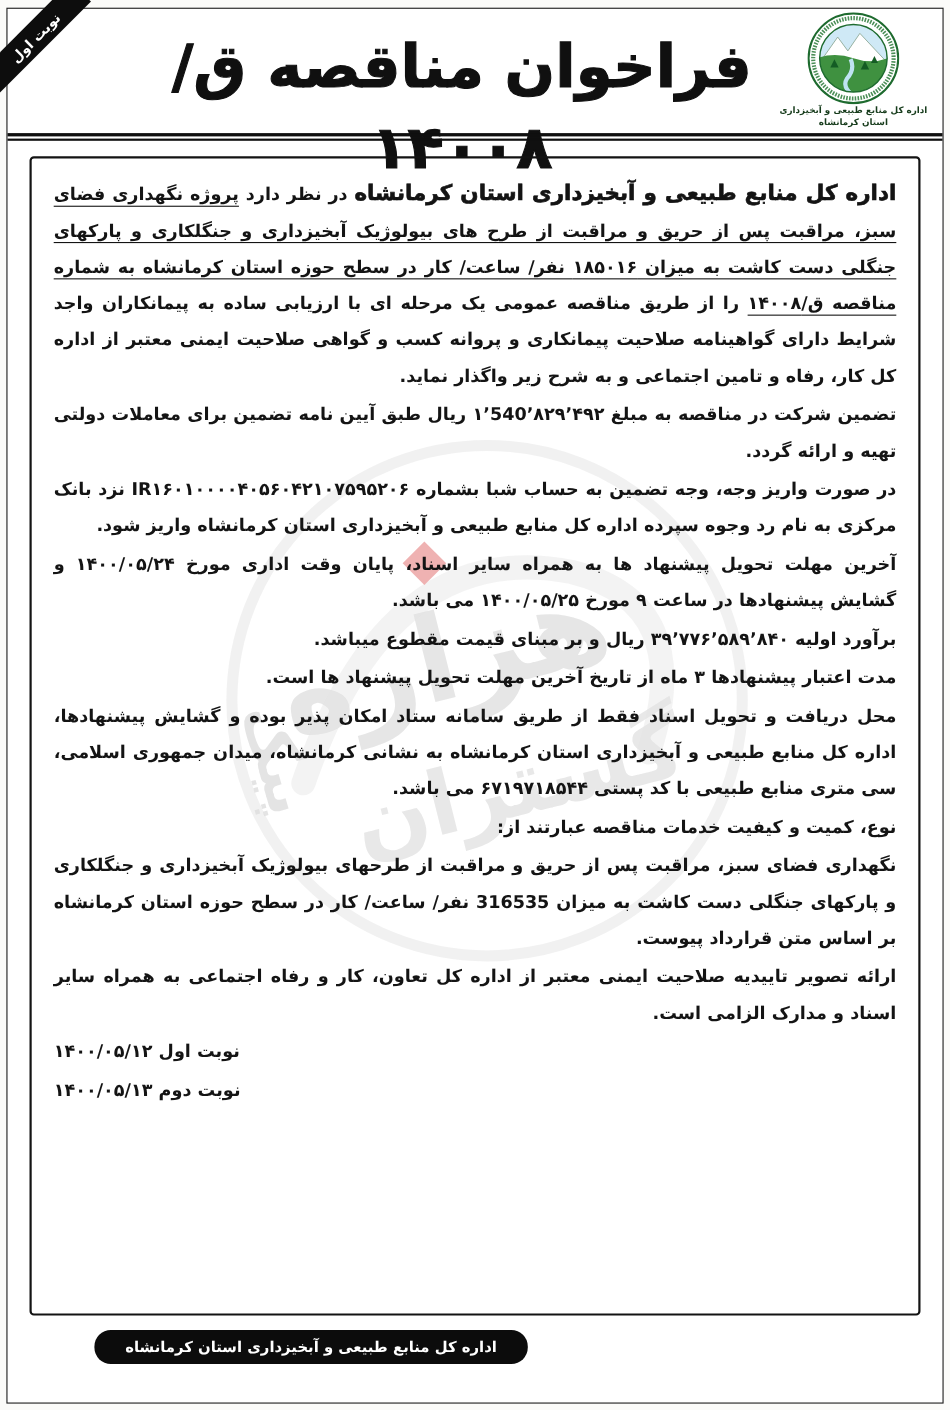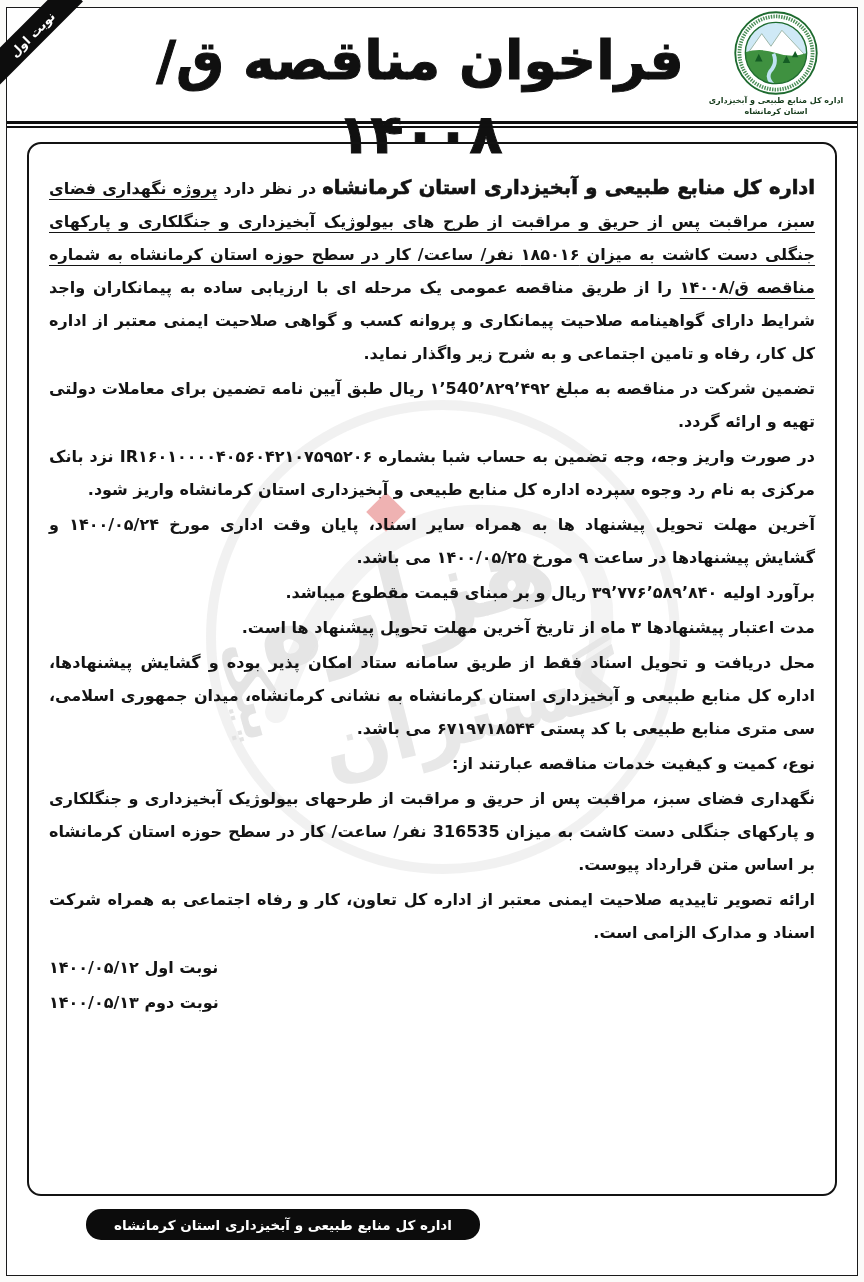--- a/index.html
+++ b/index.html
@@ -35,22 +35,22 @@
   
   .rule {
     position:absolute; left:7px; top:121px; width:850px; height:7px; z-index:2;
     border-top:3px solid #0f0f0f; border-bottom:2px solid #0f0f0f;
   }
   
   .watermark { position:absolute; left:148px; top:372px; z-index:1; opacity:.5; }
   
   .notice-box {
     position:absolute; left:27px; top:142px; width:810px; height:1054px; z-index:2;
-    border:2.2px solid #131313; border-radius:14px;
-    padding:27px 20px 10px 20px;
+    border:2.2px solid #131313; border-radius:4px;
+    padding:15px 20px 10px 20px;
     direction:rtl; text-align:justify;
     font-size:16px; font-weight:bold; line-height:33px;
     background:transparent; overflow:hidden;
   }
   .notice-box p { margin:0 0 2px 0; }
   .org { font-size:19.5px; -webkit-text-stroke:.6px #101010; }
   .u { text-decoration:underline; text-underline-offset:5px; text-decoration-thickness:1.4px; }
   .pub { text-align:left; padding-left:0; padding-right:112px; }
   
   .footer-banner {
@@ -113,20 +113,20 @@
 <div class="notice-box">
   <p><span class="org">اداره کل منابع طبیعی و آبخیزداری استان کرمانشاه</span><span> در نظر دارد </span><span class="u">پروژه نگهداری فضای سبز، مراقبت پس از حریق و مراقبت از طرح های بیولوژیک آبخیزداری و جنگلکاری و پارکهای جنگلی دست کاشت به میزان ۱۸۵۰۱۶ نفر/ ساعت/ کار در سطح حوزه استان کرمانشاه به شماره مناقصه ق/۱۴۰۰۸</span><span> را از طریق مناقصه عمومی یک مرحله ای با ارزیابی ساده به پیمانکاران واجد شرایط دارای گواهینامه صلاحیت پیمانکاری و پروانه کسب و گواهی صلاحیت ایمنی معتبر از اداره کل کار، رفاه و تامین اجتماعی و به شرح زیر واگذار نماید.</span></p>
   <p>تضمین شرکت در مناقصه به مبلغ ۱٬540٬۸۲۹٬۴۹۲ ریال طبق آیین نامه تضمین برای معاملات دولتی تهیه و ارائه گردد.</p>
   <p>در صورت واریز وجه، وجه تضمین به حساب شبا بشماره IR۱۶۰۱۰۰۰۰۴۰۵۶۰۴۲۱۰۷۵۹۵۲۰۶ نزد بانک مرکزی به نام رد وجوه سپرده اداره کل منابع طبیعی و آبخیزداری استان کرمانشاه واریز شود.</p>
   <p>آخرین مهلت تحویل پیشنهاد ها به همراه سایر اسناد، پایان وقت اداری مورخ ۱۴۰۰/۰۵/۲۴ و گشایش پیشنهادها در ساعت ۹ مورخ ۱۴۰۰/۰۵/۲۵ می باشد.</p>
   <p>برآورد اولیه ۳۹٬۷۷۶٬۵۸۹٬۸۴۰ ریال و بر مبنای قیمت مقطوع میباشد.</p>
   <p>مدت اعتبار پیشنهادها ۳ ماه از تاریخ آخرین مهلت تحویل پیشنهاد ها است.</p>
   <p>محل دریافت و تحویل اسناد فقط از طریق سامانه ستاد امکان پذیر بوده و گشایش پیشنهادها، اداره کل منابع طبیعی و آبخیزداری استان کرمانشاه به نشانی کرمانشاه، میدان جمهوری اسلامی، سی متری منابع طبیعی با کد پستی ۶۷۱۹۷۱۸۵۴۴ می باشد.</p>
   <p>نوع، کمیت و کیفیت خدمات مناقصه عبارتند از:</p>
   <p>نگهداری فضای سبز، مراقبت پس از حریق و مراقبت از طرحهای بیولوژیک آبخیزداری و جنگلکاری و پارکهای جنگلی دست کاشت به میزان 316535 نفر/ ساعت/ کار در سطح حوزه استان کرمانشاه بر اساس متن قرارداد پیوست.</p>
-  <p>ارائه تصویر تاییدیه صلاحیت ایمنی معتبر از اداره کل تعاون، کار و رفاه اجتماعی به همراه شرکت اسناد و مدارک الزامی است.</p>
+  <p>ارائه تصویر تاییدیه صلاحیت ایمنی معتبر از اداره کل تعاون، کار و رفاه اجتماعی به همراه سایر اسناد و مدارک الزامی است.</p>
   <p class="pub">نوبت اول ۱۴۰۰/۰۵/۱۲</p>
   <p class="pub">نوبت دوم ۱۴۰۰/۰۵/۱۳</p>
 </div>
 
 <div class="footer-banner">
   <span>اداره کل منابع طبیعی و آبخیزداری استان کرمانشاه</span>
 </div>
 
 </body></html>

